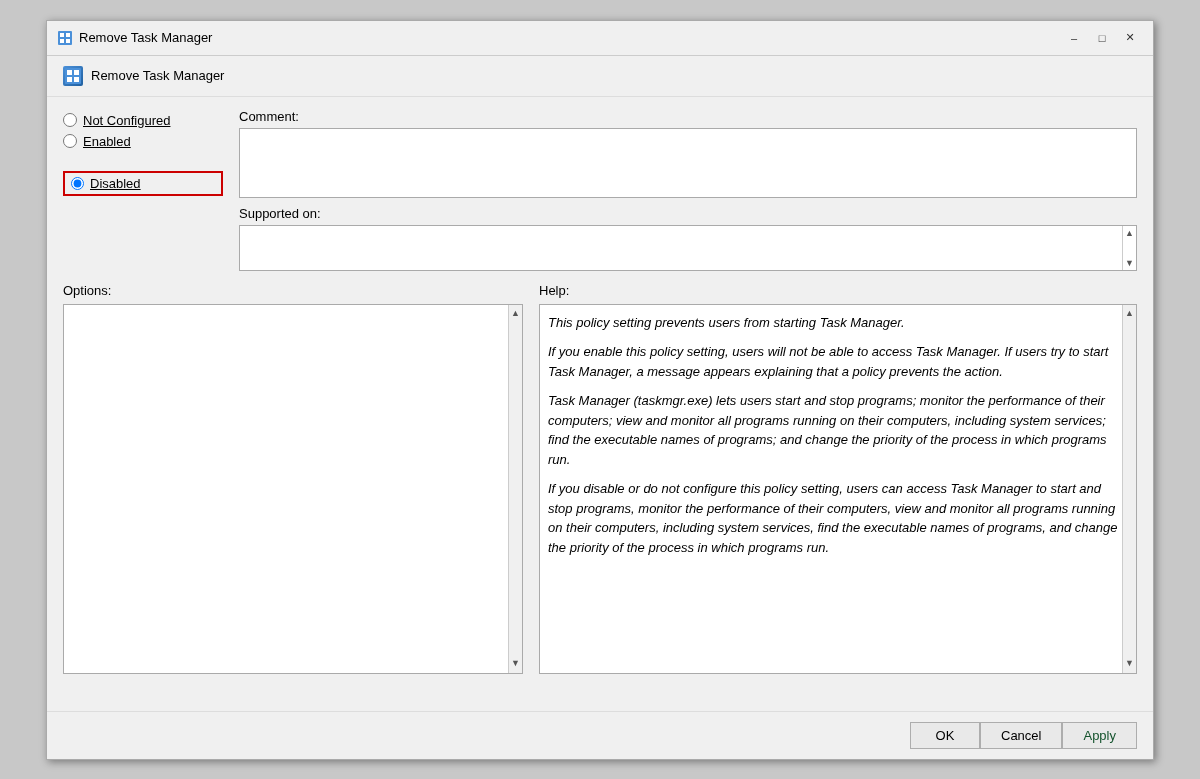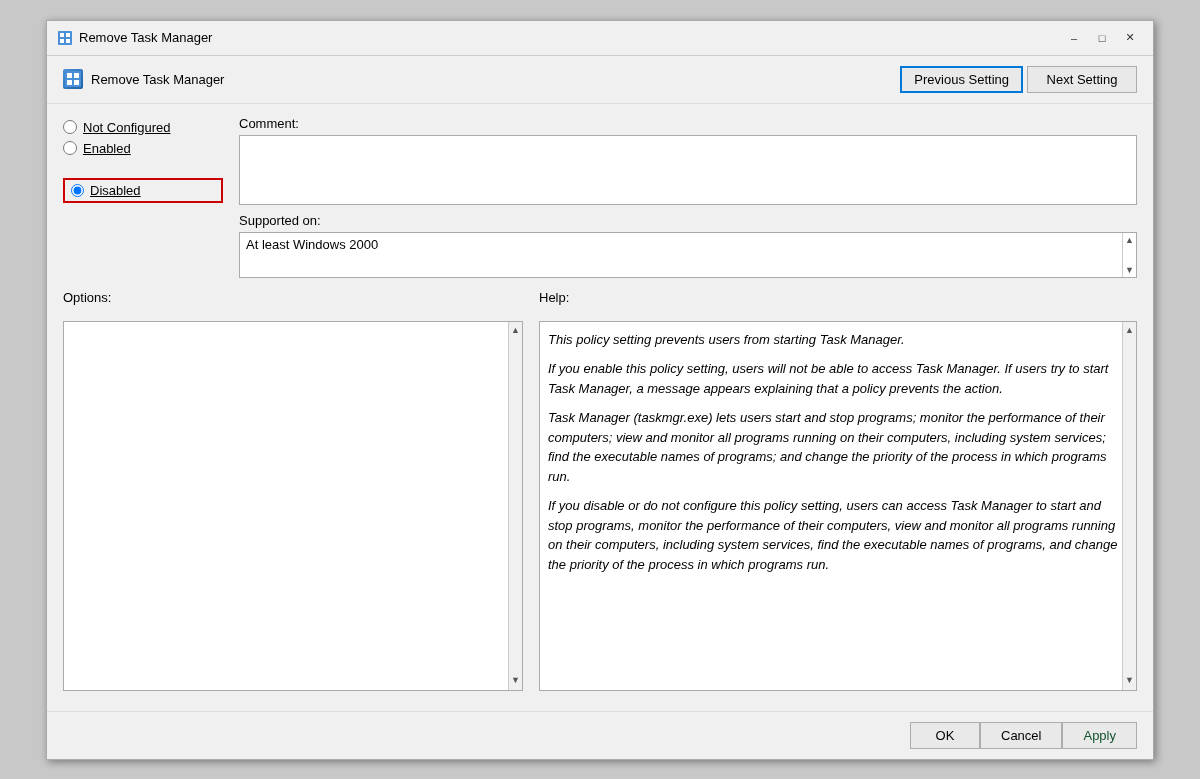--- a/index.html
+++ b/index.html
@@ -216,21 +216,21 @@
     }
 
     .sections-row {
       display: flex;
       gap: 16px;
       margin-top: 4px;
     }
     .section-label {
       font-size: 13px;
       font-weight: normal;
-      margin-bottom: 16px;
+      margin-bottom: 6px;
     }
     .options-panel {
       flex: 1;
       max-width: 460px;
     }
     .help-panel {
       flex: 1;
     }
     .panel-box {
       border: 1px solid #aaa;
@@ -314,24 +314,20 @@
       <div class="dialog-header-icon">
         <svg width="18" height="18" viewBox="0 0 18 18">
           <rect x="1" y="1" width="16" height="16" rx="1" fill="#4a90d9"></rect>
           <rect x="3" y="3" width="5" height="5" fill="#fff"></rect>
           <rect x="10" y="3" width="5" height="5" fill="#fff"></rect>
           <rect x="3" y="10" width="5" height="5" fill="#fff"></rect>
           <rect x="10" y="10" width="5" height="5" fill="#fff"></rect>
         </svg>
       </div>
       <span class="dialog-title">Remove Task Manager</span>
-    </div>
-    <div class="header-buttons">
-      <button class="header-btn active">Previous Setting</button>
-      <button class="header-btn">Next Setting</button>
     </div>
   </div>
 
   <div class="dialog-body">
     <div class="top-section">
 
       <div class="left-options">
         <label class="radio-option">
           <input type="radio" name="policy" style="">
           <span class="radio-label">Not Configured</span>
@@ -347,21 +343,20 @@
       </div>
 
       <div class="right-fields">
         <div class="field-group">
           <span class="field-label">Comment:</span>
           <textarea class="field-textarea" style=""></textarea>
         </div>
         <div class="field-group">
           <span class="field-label">Supported on:</span>
           <div class="field-supported">
-            <span class="field-supported-inner">At least Windows 2000</span>
             <div class="scrollbar-indicator">
               <span class="scroll-arrow">▲</span>
               <span class="scroll-arrow" style="margin-top:auto;">▼</span>
             </div>
           </div>
         </div>
       </div>
     </div>
 
     <div class="sections-row">

